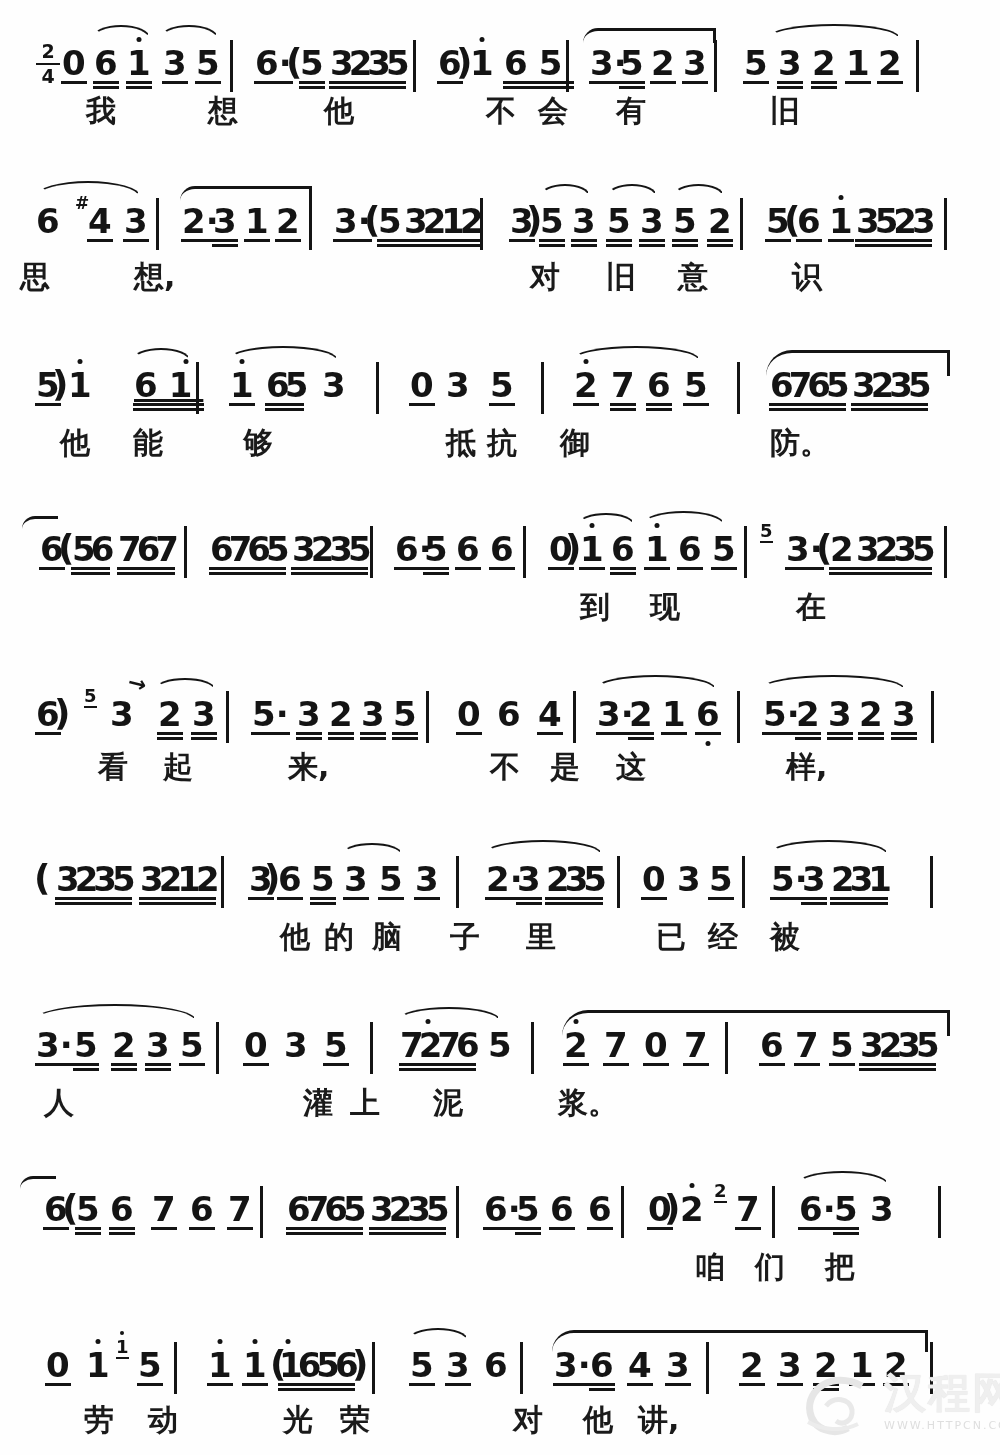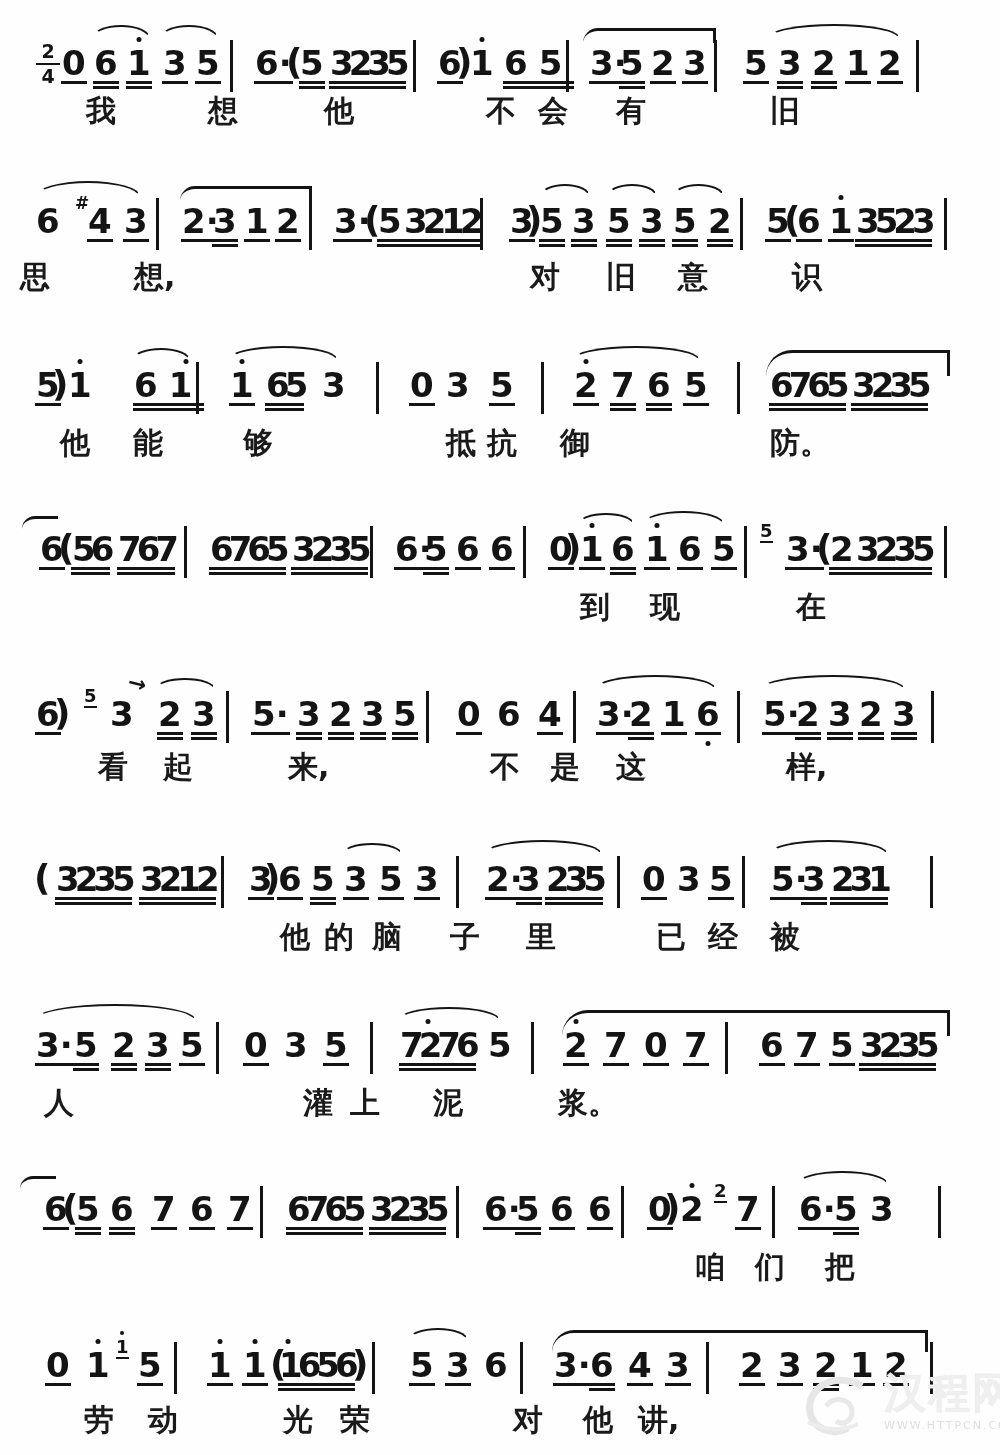--- a/index.html
+++ b/index.html
@@ -110,21 +110,21 @@
       <div class="arc" style="height: 12px; top: 184px; left: 673px; width: 51px;"></div>
       <div class="lyric" style="left: 20px; top: 262px;">思</div>
       <div class="lyric" style="left: 134px; top: 262px;">想,</div>
       <div class="lyric" style="left: 530px; top: 262px;">对</div>
       <div class="lyric" style="left: 606px; top: 262px;">旧</div>
       <div class="lyric" style="left: 678px; top: 262px;">意</div>
       <div class="lyric" style="left: 792px; top: 262px;">识</div>
       <div class="note" style="left: 36px; top: 368px;">5<i class="ul" style="bottom: -4px;"></i></div>
       <div class="paren" style="left: 52px; top: 366px;">)</div>
       <div class="note" style="left: 68px; top: 368px;">1<i class="odot" style="left: 50%; top: -9px;"></i></div>
-      <div class="note grp" style="left: 134px; top: 368px; letter-spacing: 11px;">61<i class="ul" style="bottom: -4px;"></i><i class="ul" style="bottom: -9px;"></i><i class="odot" style="left: 75%; top: -9px;"></i></div>
+      <div class="note grp" style="left: 134px; top: 368px; letter-spacing: 11px; text-decoration: underline;">61<i class="ul" style="bottom: -4px;"></i><i class="ul" style="bottom: -9px;"></i><i class="odot" style="left: 75%; top: -9px;"></i></div>
       <div class="bar" style="left: 196px; top: 362px;"></div>
       <div class="note" style="left: 230px; top: 368px;">1<i class="ul" style="bottom: -4px;"></i><i class="odot" style="left: 50%; top: -9px;"></i></div>
       <div class="note grp" style="left: 266px; top: 368px;">65<i class="ul" style="bottom: -4px;"></i><i class="ul" style="bottom: -9px;"></i></div>
       <div class="note" style="left: 322px; top: 368px;">3</div>
       <div class="bar" style="left: 376px; top: 362px;"></div>
       <div class="note" style="left: 410px; top: 368px;">0<i class="ul" style="bottom: -4px;"></i></div>
       <div class="note" style="left: 446px; top: 368px;">3</div>
       <div class="note" style="left: 490px; top: 368px;">5<i class="ul" style="bottom: -4px;"></i></div>
       <div class="bar" style="left: 541px; top: 362px;"></div>
       <div class="note" style="left: 574px; top: 368px;">2<i class="ul" style="bottom: -4px;"></i><i class="odot" style="left: 50%; top: -9px;"></i></div>

